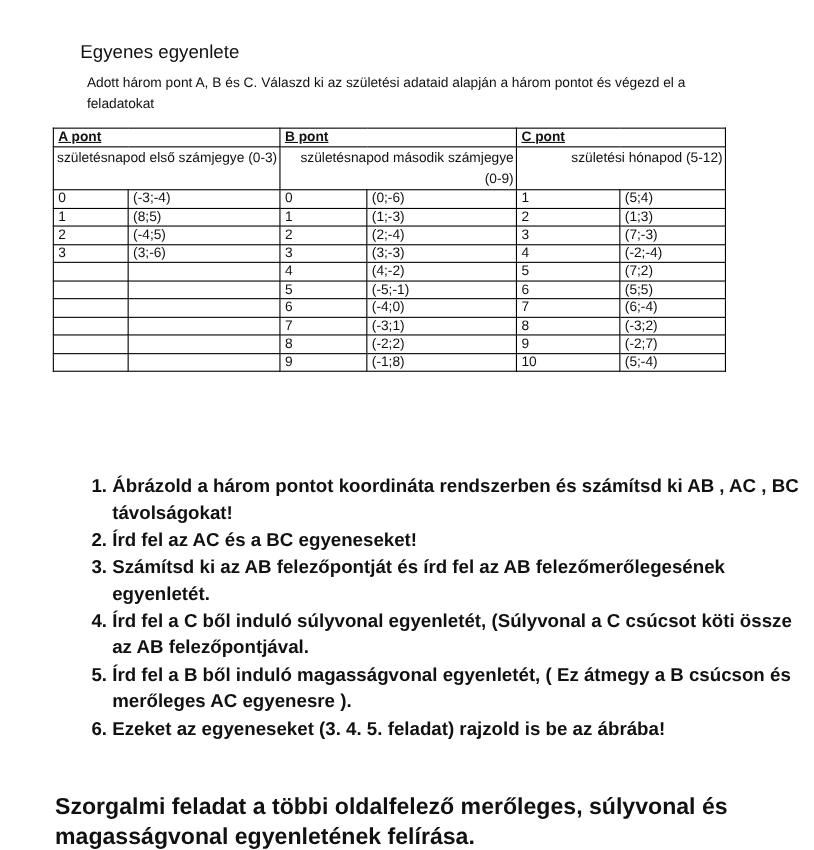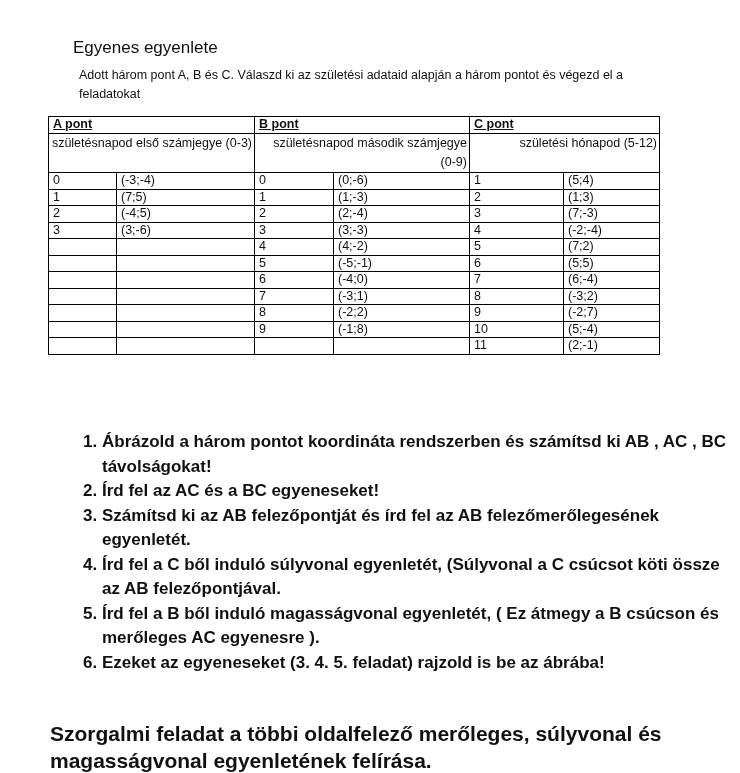--- a/index.html
+++ b/index.html
@@ -43,21 +43,21 @@
   <tr>
         <td>0</td>
         <td>(-3;-4)</td>
         <td>0</td>
         <td>(0;-6)</td>
         <td>1</td>
         <td>(5;4)</td>
       </tr>
       <tr>
         <td>1</td>
-        <td>(7;5)</td>
+        <td>(8;5)</td>
         <td>1</td>
         <td>(1;-3)</td>
         <td>2</td>
         <td>(1;3)</td>
       </tr>
       <tr>
         <td>2</td>
         <td>(-4;5)</td>
         <td>2</td>
         <td>(2;-4)</td>
@@ -113,28 +113,20 @@
         <td>(-2;7)</td>
       </tr>
       <tr>
         <td></td>
         <td></td>
         <td>9</td>
         <td>(-1;8)</td>
         <td>10</td>
         <td>(5;-4)</td>
       </tr>
-      <tr>
-        <td></td>
-        <td></td>
-        <td></td>
-        <td></td>
-        <td>11</td>
-        <td>(2;-1)</td>
-      </tr>
     </tbody>
 </table>
 
 <ol class="tasks" id="tasks">
     <li>Ábrázold a három pontot koordináta rendszerben és számítsd ki AB , AC , BC távolságokat!</li>
     <li>Írd fel az AC és a BC egyeneseket!</li>
     <li>Számítsd ki az AB felezőpontját és írd fel az AB felezőmerőlegesének egyenletét.</li>
     <li>Írd fel a C ből induló súlyvonal egyenletét, (Súlyvonal a C csúcsot köti össze az AB felezőpontjával.</li>
     <li>Írd fel a B ből induló magasságvonal egyenletét, ( Ez átmegy a B csúcson és merőleges AC egyenesre ).</li>
     <li>Ezeket az egyeneseket (3. 4. 5. feladat) rajzold is be az ábrába!</li>

